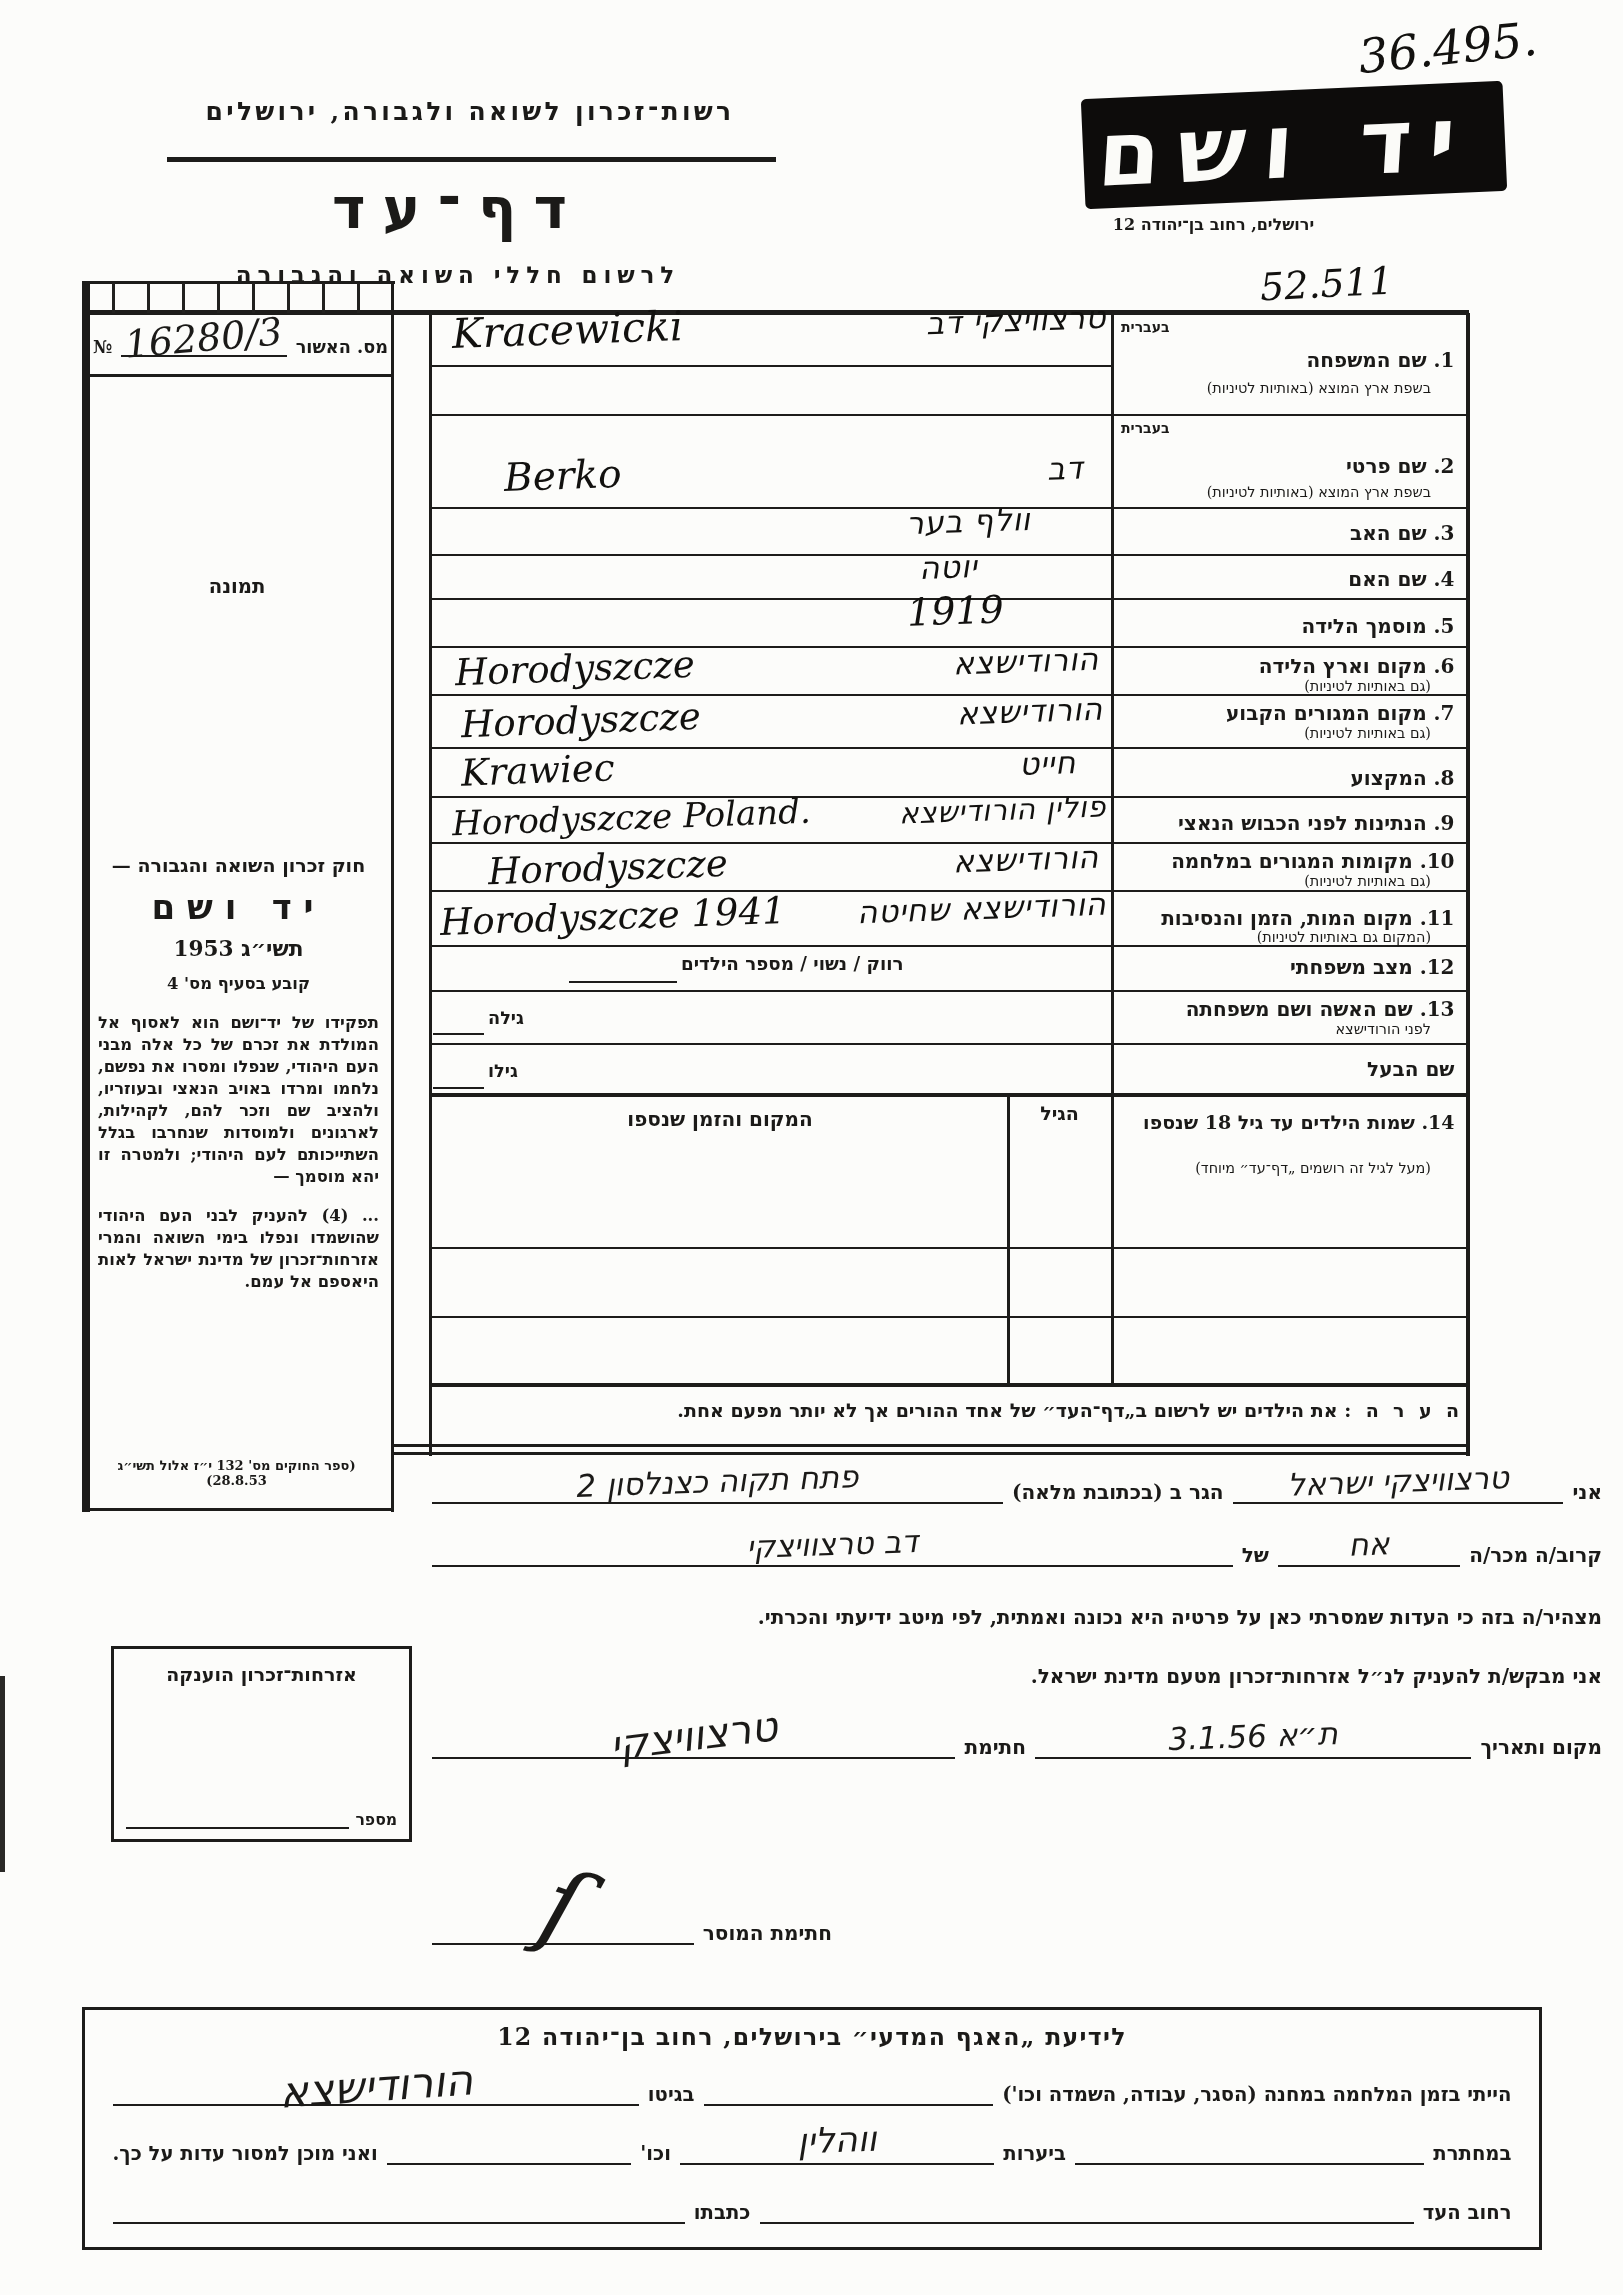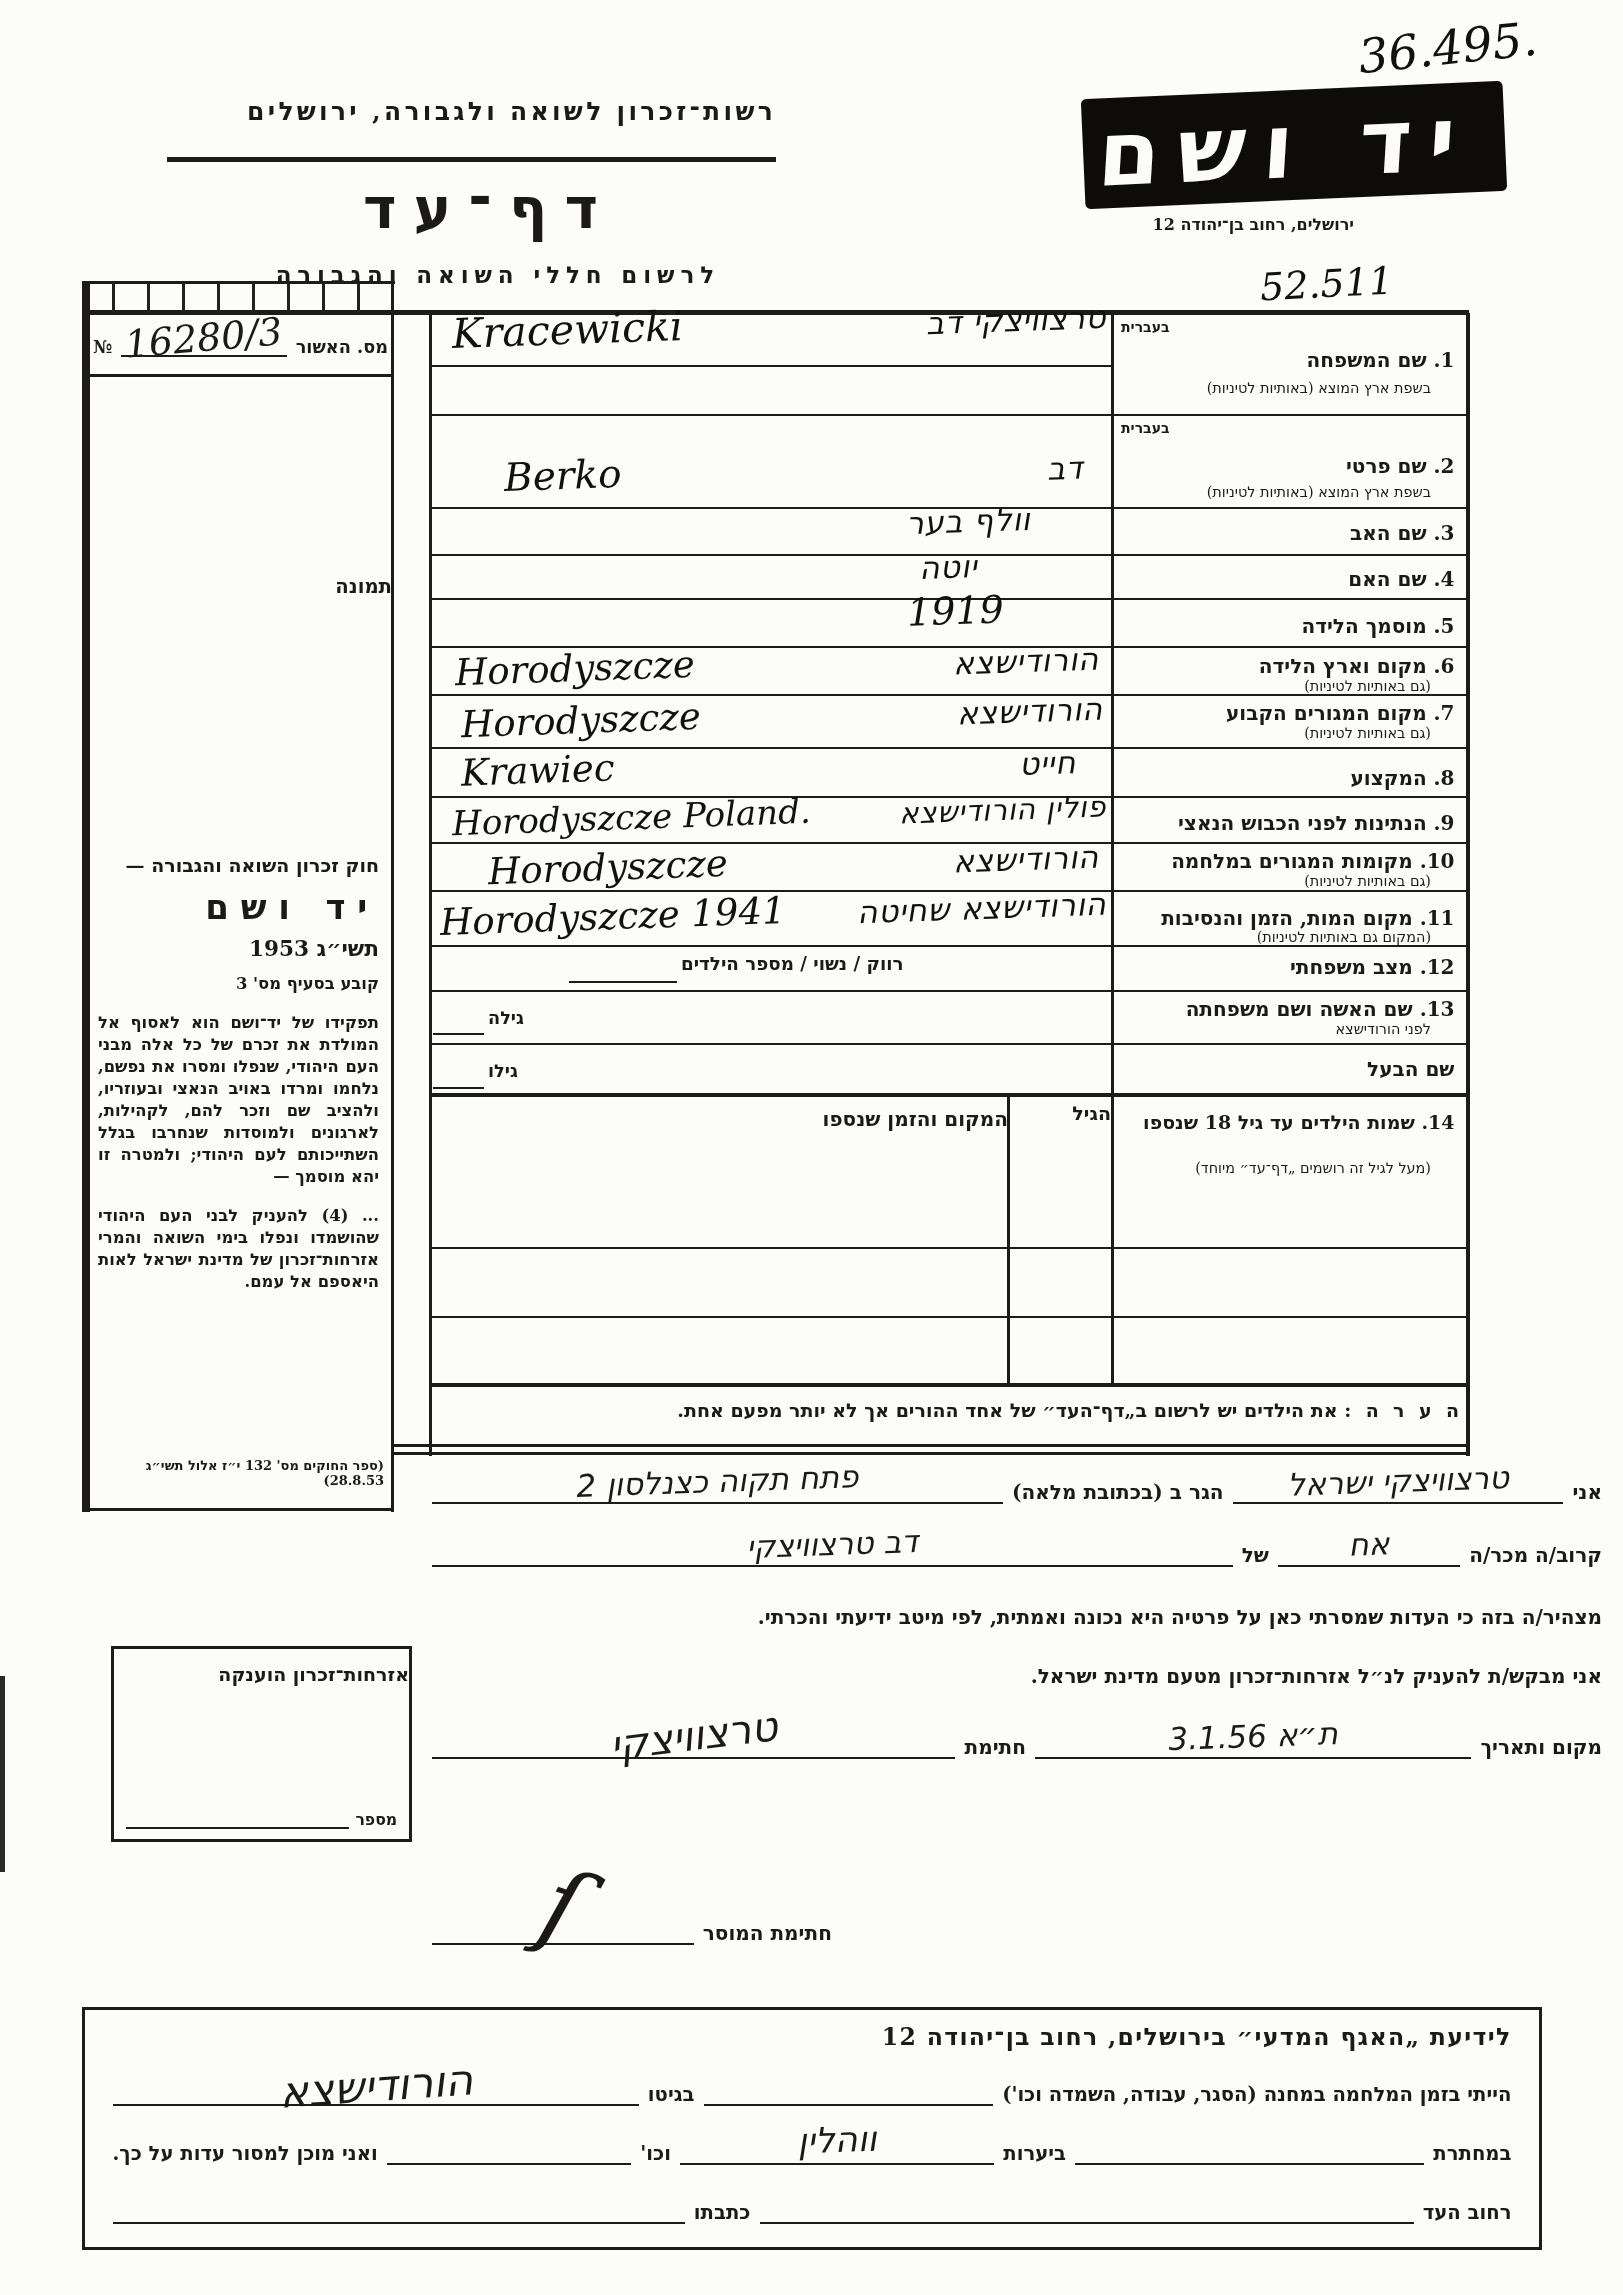--- a/index.html
+++ b/index.html
@@ -3,21 +3,21 @@
 <meta charset="utf-8">
 <style>
   *{box-sizing:border-box;margin:0;padding:0}
   html,body{background:#e8e6e1}
   #doc{position:relative;width:1623px;height:2295px;background:#fcfcfa;color:#1b1a18;
        font-family:"DejaVu Serif","DejaVu Sans",serif;overflow:hidden}
   .abs{position:absolute}
   .hl,.vl{position:absolute;background:#1d1c1a}
   .rtl{direction:rtl}
   .b{font-weight:bold}
-  .center{text-align:right}
+  .center{text-align:center}
   .lbl{position:absolute;right:162px;width:331px;text-align:right;direction:rtl;
        font-weight:bold;font-size:20px;line-height:26px;padding-right:6.5px}
   .sublbl{position:absolute;right:162px;width:331px;text-align:right;direction:rtl;
        font-weight:normal;font-size:14.4px;padding-right:30px}
   .prelbl{position:absolute;left:1121px;font-weight:bold;font-size:14px;direction:rtl}
   .hw{position:absolute;font-family:"DejaVu Serif",serif;font-style:italic;font-size:37px;
       color:#12110f;white-space:nowrap;transform:rotate(-2deg)}
   .hwh{position:absolute;font-family:"DejaVu Sans",sans-serif;font-style:italic;font-size:31px;
       color:#12110f;white-space:nowrap;direction:rtl;transform:rotate(-2deg);letter-spacing:0.7px}
   .frow{position:absolute;display:flex;direction:rtl;align-items:flex-end;gap:9.2px;
@@ -71,21 +71,21 @@
     <span>№</span>
   </div>
   <div class="hl" style="left:82px;top:374px;width:312px;height:2.6px"></div>
 
   <div class="abs rtl b center" style="left:82px;top:575px;width:310px;font-size:19.6px">תמונה</div>
 
   <div class="abs rtl" style="left:98px;top:854px;width:281px">
     <div class="b center" style="font-size:19px">חוק זכרון השואה והגבורה —</div>
     <div class="b center" style="font-size:34px;letter-spacing:11.8px;margin-top:10.5px">יד ושם</div>
     <div class="b center" style="font-size:21.6px;margin-top:9.2px">תשי״ג 1953</div>
-    <div class="b center" style="font-size:16.4px;margin-top:13px">קובע בסעיף מס' 3</div>
+    <div class="b center" style="font-size:16.4px;margin-top:13px">קובע בסעיף מס' 4</div>
     <div class="b" style="font-size:16.4px;line-height:22px;text-align:justify;margin-top:19.6px">תפקידו של יד־ושם הוא לאסוף אל המולדת את זכרם של כל אלה מבני העם היהודי, שנפלו ומסרו את נפשם, נלחמו ומרדו באויב הנאצי ובעוזריו, ולהציב שם וזכר להם, לקהילות, לארגונים ולמוסדות שנחרבו בגלל השתייכותם לעם היהודי; ולמטרה זו יהא מוסמך —</div>
     <div class="b" style="font-size:16.4px;line-height:22px;text-align:justify;margin-top:17px">... (4) להעניק לבני העם היהודי שהושמדו ונפלו בימי השואה והמרי אזרחות־זכרון של מדינת ישראל לאות היאספם אל עמם.</div>
   </div>
   <div class="abs rtl b center" style="left:89px;top:1458px;width:295px;font-size:13px">(ספר החוקים מס' 132 י״ז אלול תשי״ג 28.8.53)</div>
   <div class="hl" style="left:82px;top:1508px;width:312px;height:3.3px"></div>
 
   <div class="prelbl" style="top:319px">בעברית</div>
   <div class="lbl" style="top:347px">
     <span>1.</span> <span>שם המשפחה</span></div>
   <div class="sublbl" style="top:380px">בשפת ארץ המוצא (באותיות לטיניות)</div>

